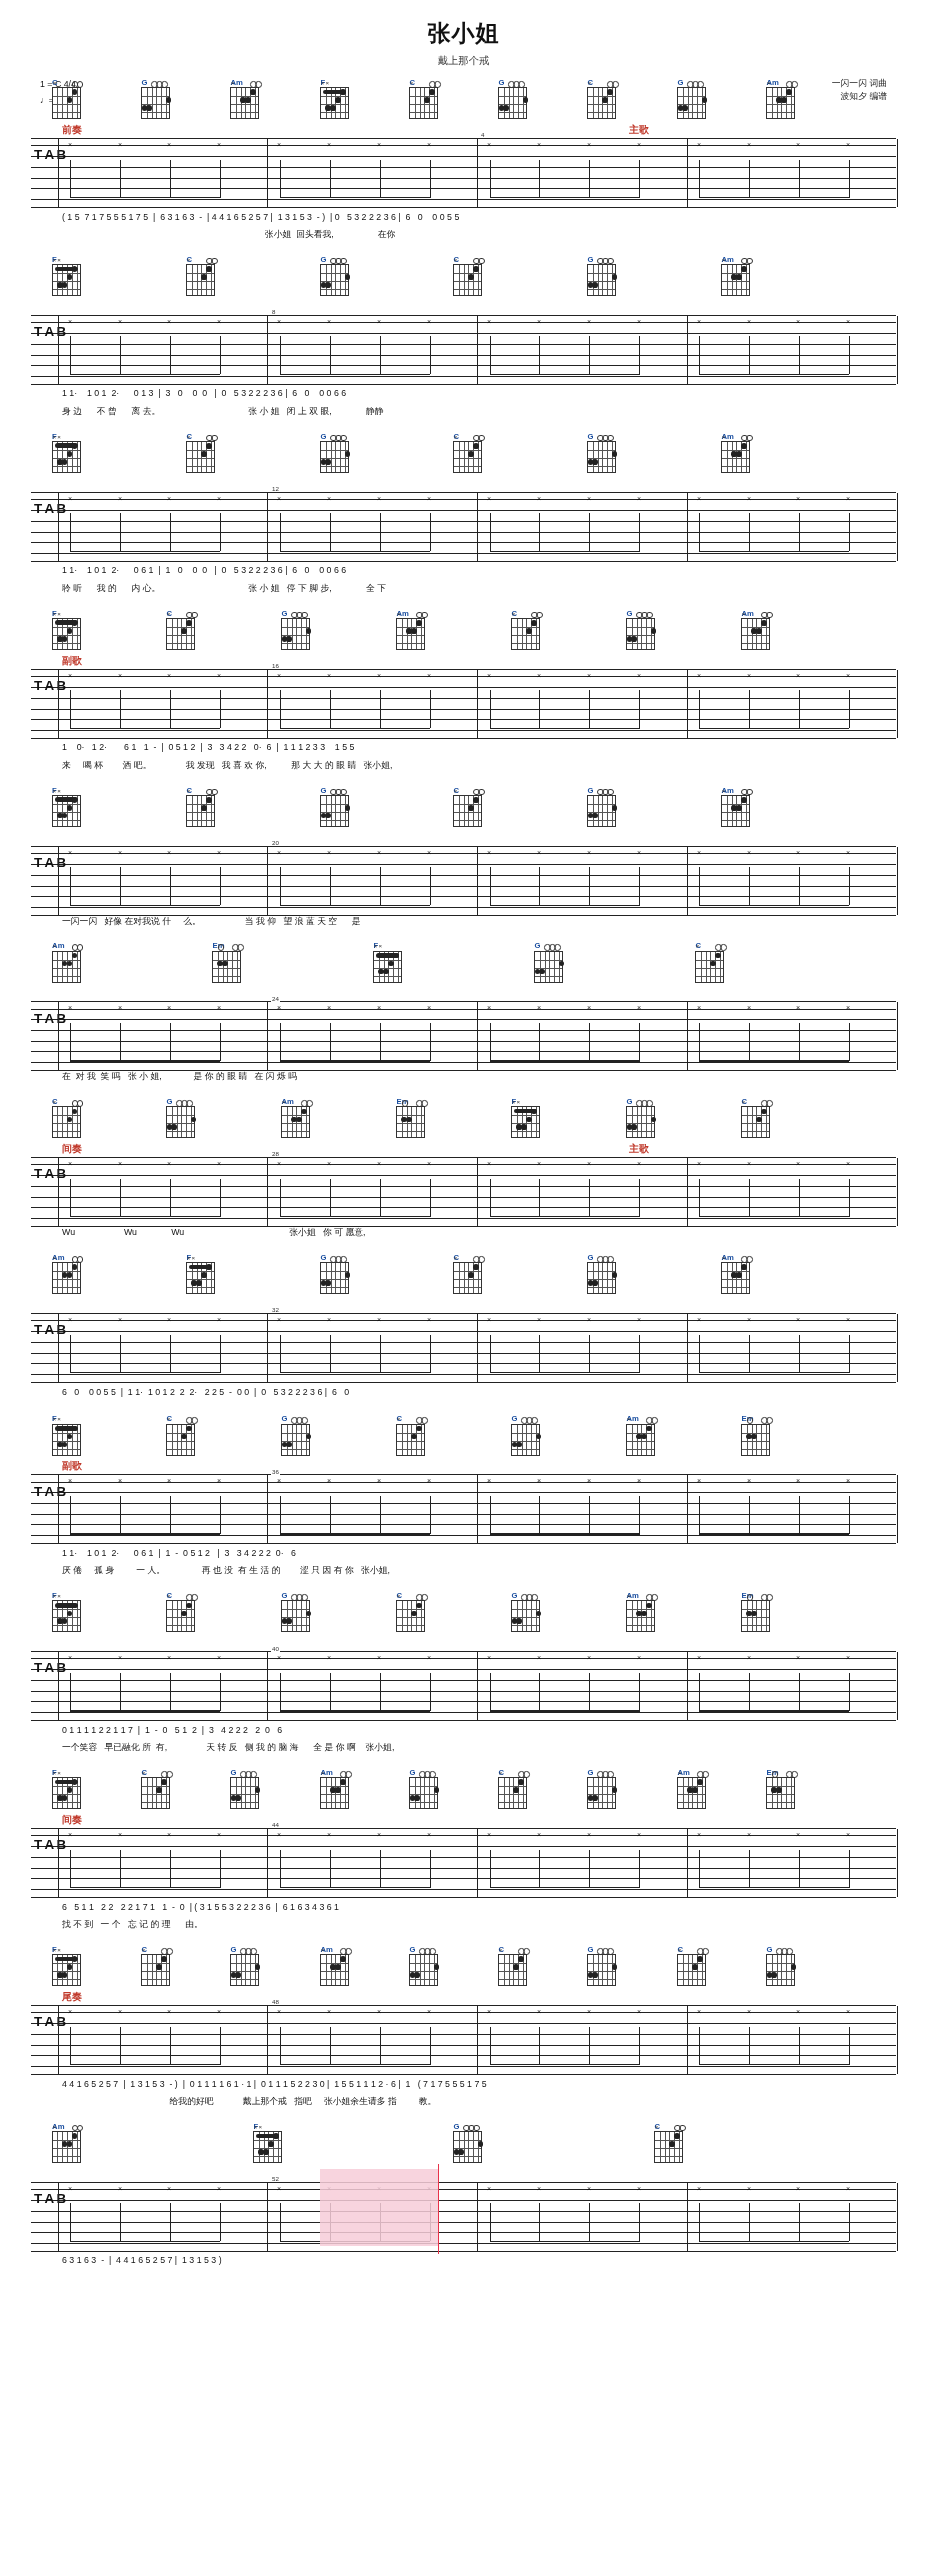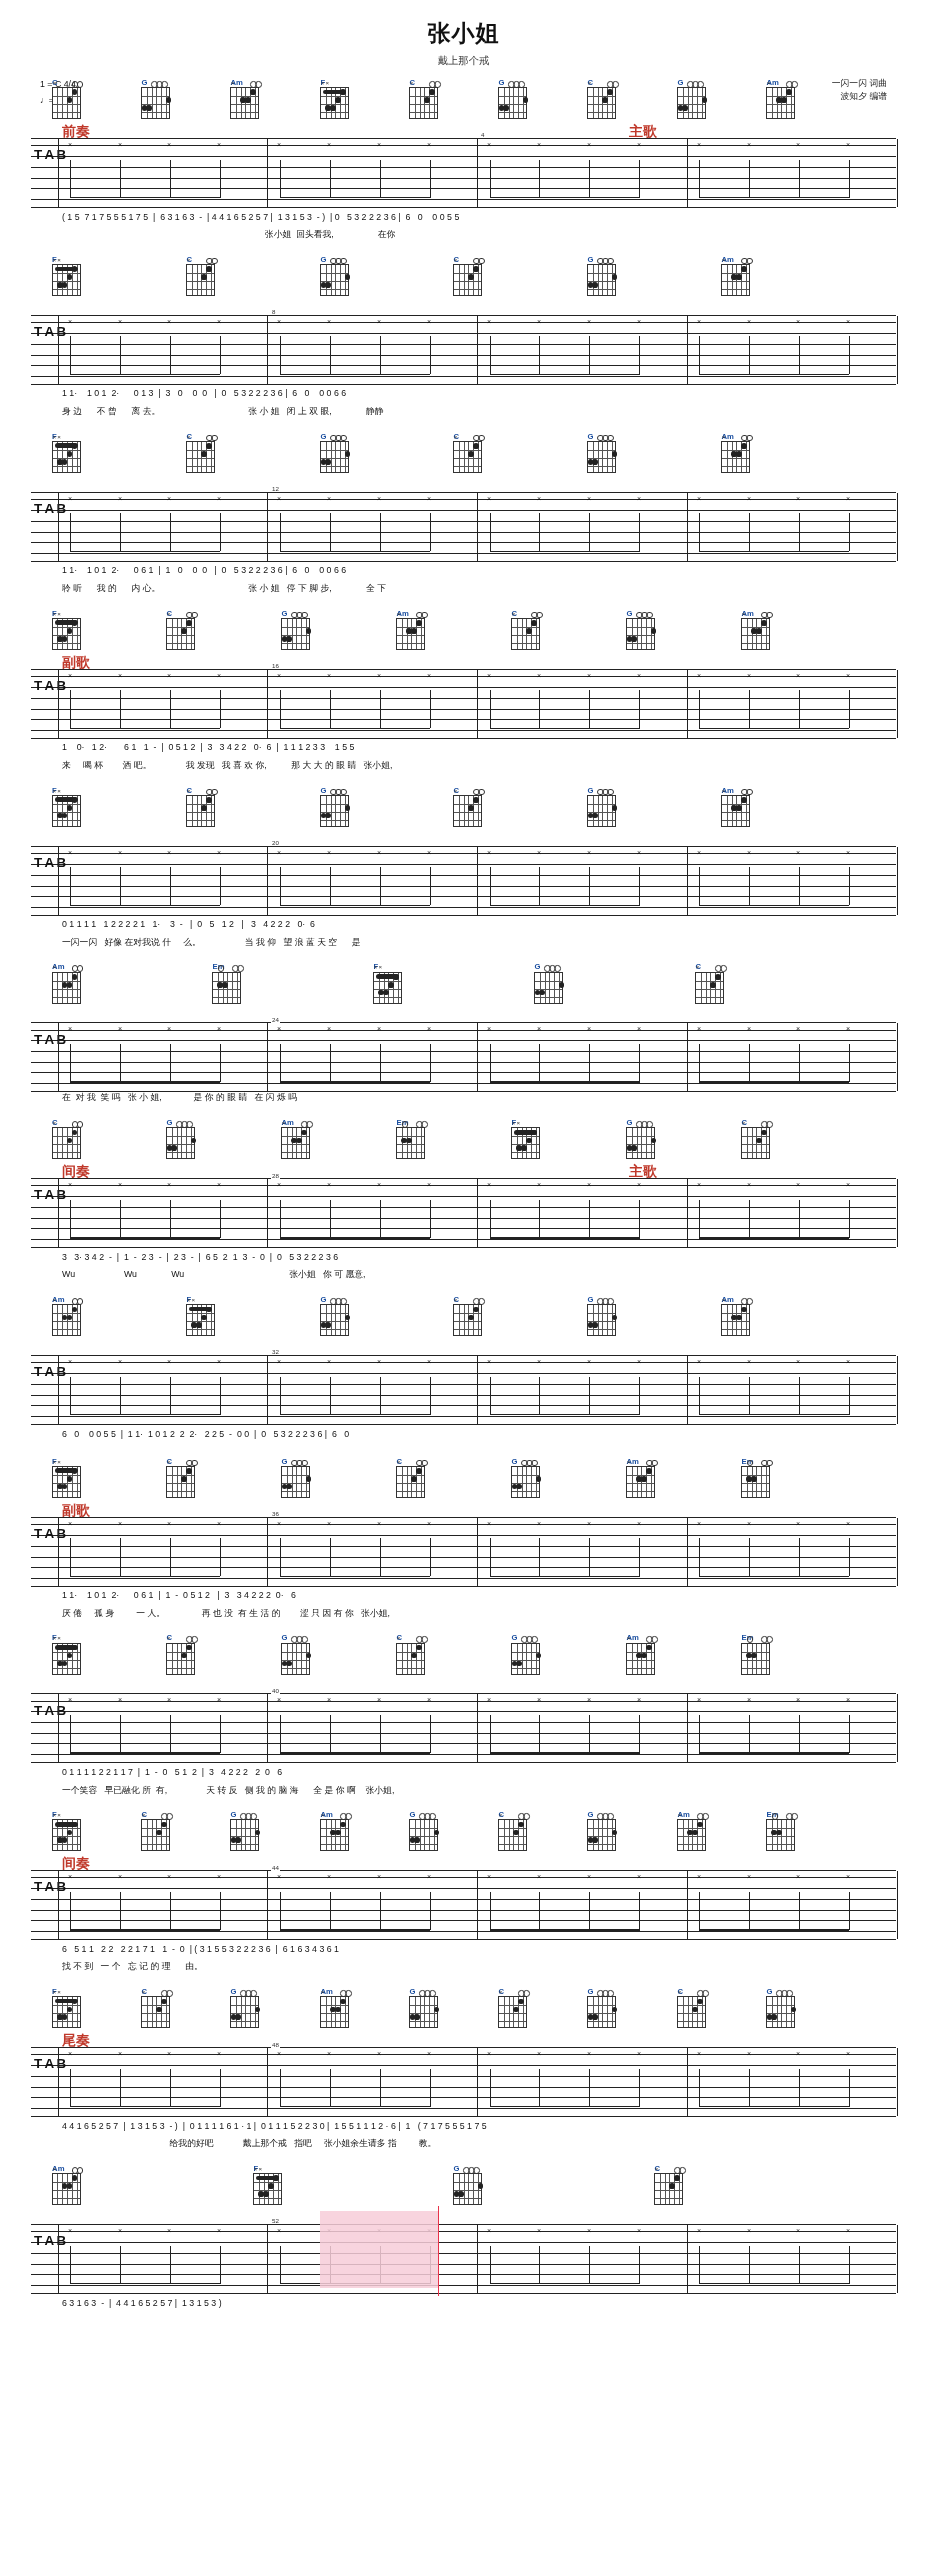--- a/index.html
+++ b/index.html
@@ -20,21 +20,21 @@
   .chordbox{position:absolute;top:0;}
   .chordname{font-size:7.7px;color:#1b4fa0;font-weight:bold;height:8.2px;line-height:8.2px;text-align:left;padding-left:0.5px;}
   .grid{position:relative;width:29px;height:32px;border:0.7px solid #333;border-top:1.5px solid #333;box-sizing:border-box;background:#fff;}
   .grid .v{position:absolute;top:0;bottom:0;width:0.5px;background:#555;}
   .grid .h{position:absolute;left:0;right:0;height:0.5px;background:#555;}
   .grid .dot{position:absolute;width:5.7px;height:5.7px;border-radius:50%;background:#222;}
   .grid .open{position:absolute;top:-7.2px;width:4.6px;height:4.6px;border:0.7px solid #333;border-radius:50%;}
   .grid .mute{position:absolute;top:-8.2px;font-size:6.2px;line-height:6.2px;color:#333;}
   .grid .bar{position:absolute;height:4.6px;border-radius:2.6px;background:#222;}
 
-  .marker{position:absolute;font-size:14px;font-weight:bold;color:#c0392b;}
+  .marker{position:absolute;font-size:10px;font-weight:bold;color:#c0392b;}
 
   
   .staff{position:relative;height:68px;margin-top:1px;border-top:0.8px solid #222;border-bottom:0.8px solid #222;background:#fff;}
   .staff .sline{position:absolute;left:0;right:0;height:0.5px;background:#222;}
   .staff .bar{position:absolute;top:0;bottom:0;width:0.8px;background:#222;}
   .staff .tabword{position:absolute;left:3.1px;top:8.2px;font-size:13.4px;font-weight:bold;line-height:15.5px;color:#111;letter-spacing:-0.5px;}
   .staff .stem{position:absolute;width:0.7px;background:#222;}
   .staff .beam{position:absolute;height:1.3px;background:#222;}
   .staff .x{position:absolute;font-size:7.2px;color:#111;}
   .staff .measno{position:absolute;top:-7.7px;font-size:6.2px;color:#333;background:#fff;padding:0 1px;}
@@ -995,21 +995,20 @@
           <div class="stem" style="left: 668px; top: 20.6px; height: 38px;"></div>
           <div class="x" style="left: 666px; top: 1px;">×</div>
           <div class="stem" style="left: 718px; top: 20.6px; height: 38px;"></div>
           <div class="x" style="left: 716px; top: 1px;">×</div>
           <div class="stem" style="left: 768px; top: 20.6px; height: 38px;"></div>
           <div class="x" style="left: 765px; top: 1px;">×</div>
           <div class="stem" style="left: 818px; top: 20.6px; height: 38px;"></div>
           <div class="x" style="left: 815px; top: 1px;">×</div>
           <div class="beam" style="left: 668px; width: 150px; top: 58px;"></div>
         </div>
-        <div class="notation" style="padding-left: 31px;">0 1 1 1 1   1 2 2 2 2 1   1·    3  -   |  0   5   1 2   |   3   4 2 2 2   0·  6</div>
         <div class="lyrics" style="padding-left: 31px;">一闪一闪   好像 在对我说 什     么。                  当 我 仰   望 浪 蓝 天 空      是</div>
       </div>
       <div class="system">
         <div class="sys-chords">
           <div class="chordbox" style="left: 20.6px;">
             <div class="chordname">Am</div>
             <div class="grid">
               <div class="v" style="left: 4.8px;"></div>
               <div class="v" style="left: 9.6px;"></div>
               <div class="v" style="left: 14.4px;"></div>
@@ -1339,21 +1338,20 @@
           <div class="stem" style="left: 668px; top: 20.6px; height: 38px;"></div>
           <div class="x" style="left: 666px; top: 1px;">×</div>
           <div class="stem" style="left: 718px; top: 20.6px; height: 38px;"></div>
           <div class="x" style="left: 716px; top: 1px;">×</div>
           <div class="stem" style="left: 768px; top: 20.6px; height: 38px;"></div>
           <div class="x" style="left: 765px; top: 1px;">×</div>
           <div class="stem" style="left: 818px; top: 20.6px; height: 38px;"></div>
           <div class="x" style="left: 815px; top: 1px;">×</div>
           <div class="beam" style="left: 668px; width: 150px; top: 58px;"></div>
         </div>
-        <div class="notation" style="padding-left: 31px;">3   3· 3 4 2  -  |  1  -  2 3  -  |  2 3  -  |  6 5  2  1  3  -  0  |  0   5 3 2 2 2 3 6</div>
         <div class="lyrics" style="padding-left: 31px;">Wu                    Wu              Wu                                           张小姐   你 可 愿意,</div>
       </div>
       <div class="system">
         <div class="sys-chords">
           <div class="chordbox" style="left: 20.6px;">
             <div class="chordname">Am</div>
             <div class="grid">
               <div class="v" style="left: 4.8px;"></div>
               <div class="v" style="left: 9.6px;"></div>
               <div class="v" style="left: 14.4px;"></div>

